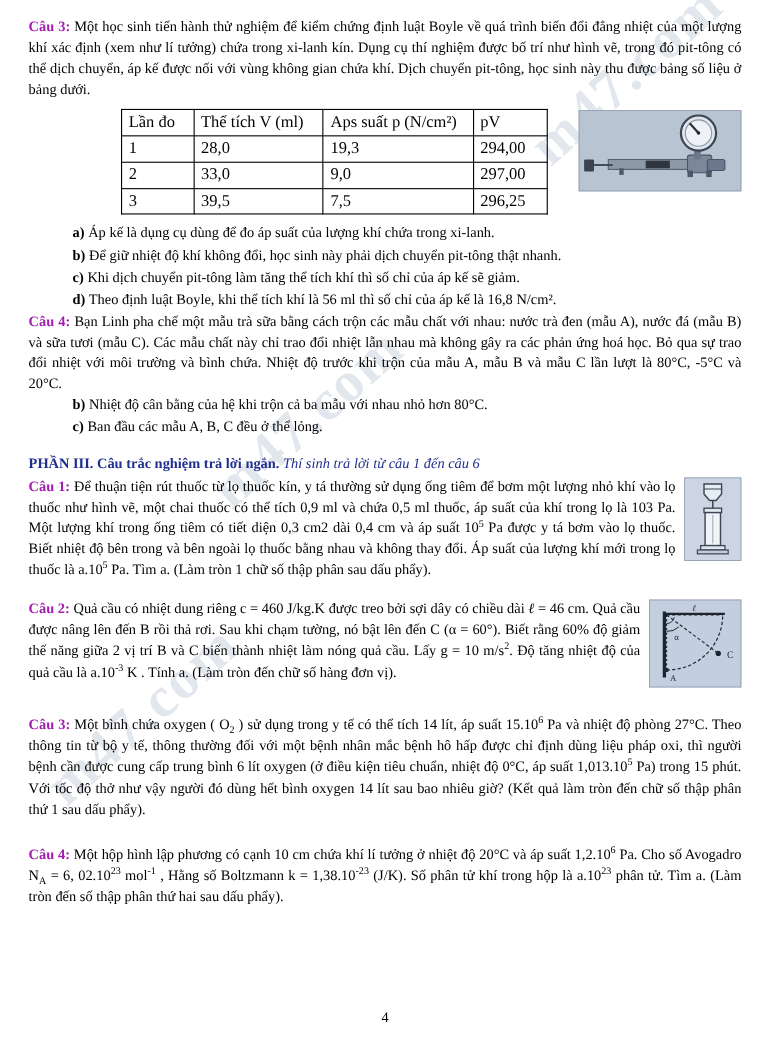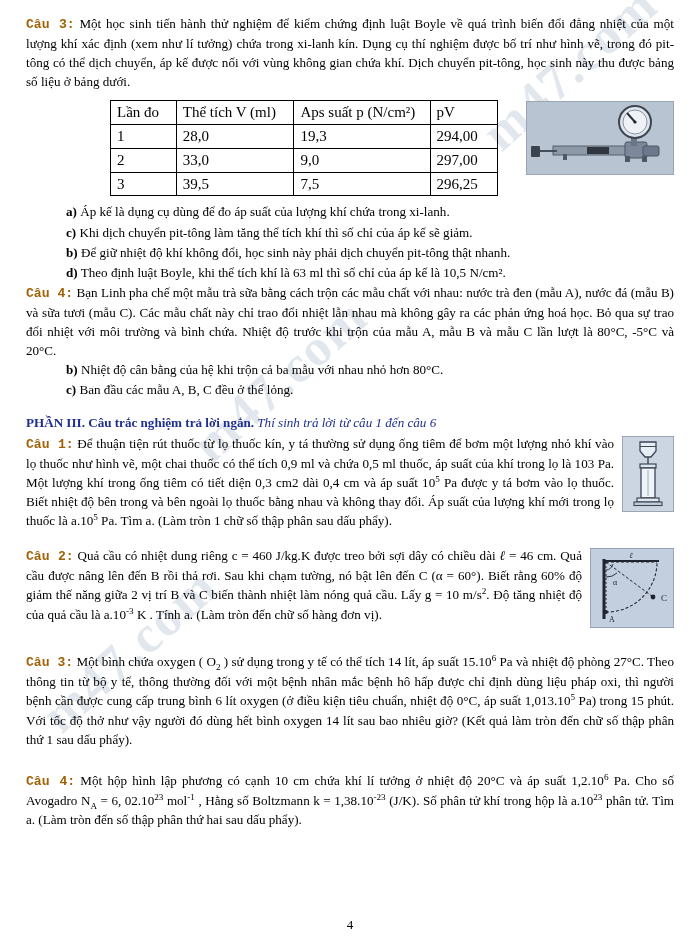--- a/index.html
+++ b/index.html
@@ -47,21 +47,21 @@
 
   
   .content {
     position: relative;
     z-index: 2;
     font-size: 13.1px;
     line-height: 1.46;
     text-align: justify;
   }
   p { margin: 0 0 1px 0; }
-  .q-head { color: #a16207; font-weight: 700; font-family: Liberation Mono, monospace; }
+  .q-head { color: #a21caf; font-weight: 700; }
   .part-head {
     color: #1f2f8f;
     font-weight: 700;
     margin-top: 13px;
     margin-bottom: 2px;
   }
   .part-head .italic-note {
     font-weight: 400;
     font-style: italic;
     color: #1f2f8f;
@@ -227,30 +227,30 @@
     </div>
   </div>
 
   <div class="content">
 
     <p class="opt">
       <b>a)</b>
       <span>Áp kế là dụng cụ dùng để đo áp suất của lượng khí chứa trong xi-lanh.</span>
     </p>
     <p class="opt">
+      <b>b)</b>
+      <span>Để giữ nhiệt độ khí không đổi, học sinh này phải dịch chuyển pit-tông thật nhanh.</span>
+    </p>
+    <p class="opt">
       <b>c)</b>
       <span>Khi dịch chuyển pit-tông làm tăng thể tích khí thì số chỉ của áp kế sẽ giảm.</span>
     </p>
     <p class="opt">
-      <b>b)</b>
-      <span>Để giữ nhiệt độ khí không đổi, học sinh này phải dịch chuyển pit-tông thật nhanh.</span>
-    </p>
-    <p class="opt">
       <b>d)</b>
-      <span>Theo định luật Boyle, khi thể tích khí là 63 ml thì số chỉ của áp kế là 10,5 N/cm².</span>
+      <span>Theo định luật Boyle, khi thể tích khí là 56 ml thì số chỉ của áp kế là 16,8 N/cm².</span>
     </p>
 
     <p class="para">
       <span class="q-head">Câu 4:</span>
       <span>Bạn Linh pha chế một mẫu trà sữa bằng cách trộn các mẫu chất với nhau: nước trà đen (mẫu A), nước đá (mẫu B) và sữa tươi (mẫu C). Các mẫu chất này chỉ trao đổi nhiệt lẫn nhau mà không gây ra các phản ứng hoá học. Bỏ qua sự trao đổi nhiệt với môi trường và bình chứa. Nhiệt độ trước khi trộn của mẫu A, mẫu B và mẫu C lần lượt là 80°C, -5°C và 20°C.</span>
     </p>
     <p class="opt">
       <b>b)</b>
       <span>Nhiệt độ cân bằng của hệ khi trộn cả ba mẫu với nhau nhỏ hơn 80°C.</span>
     </p>

